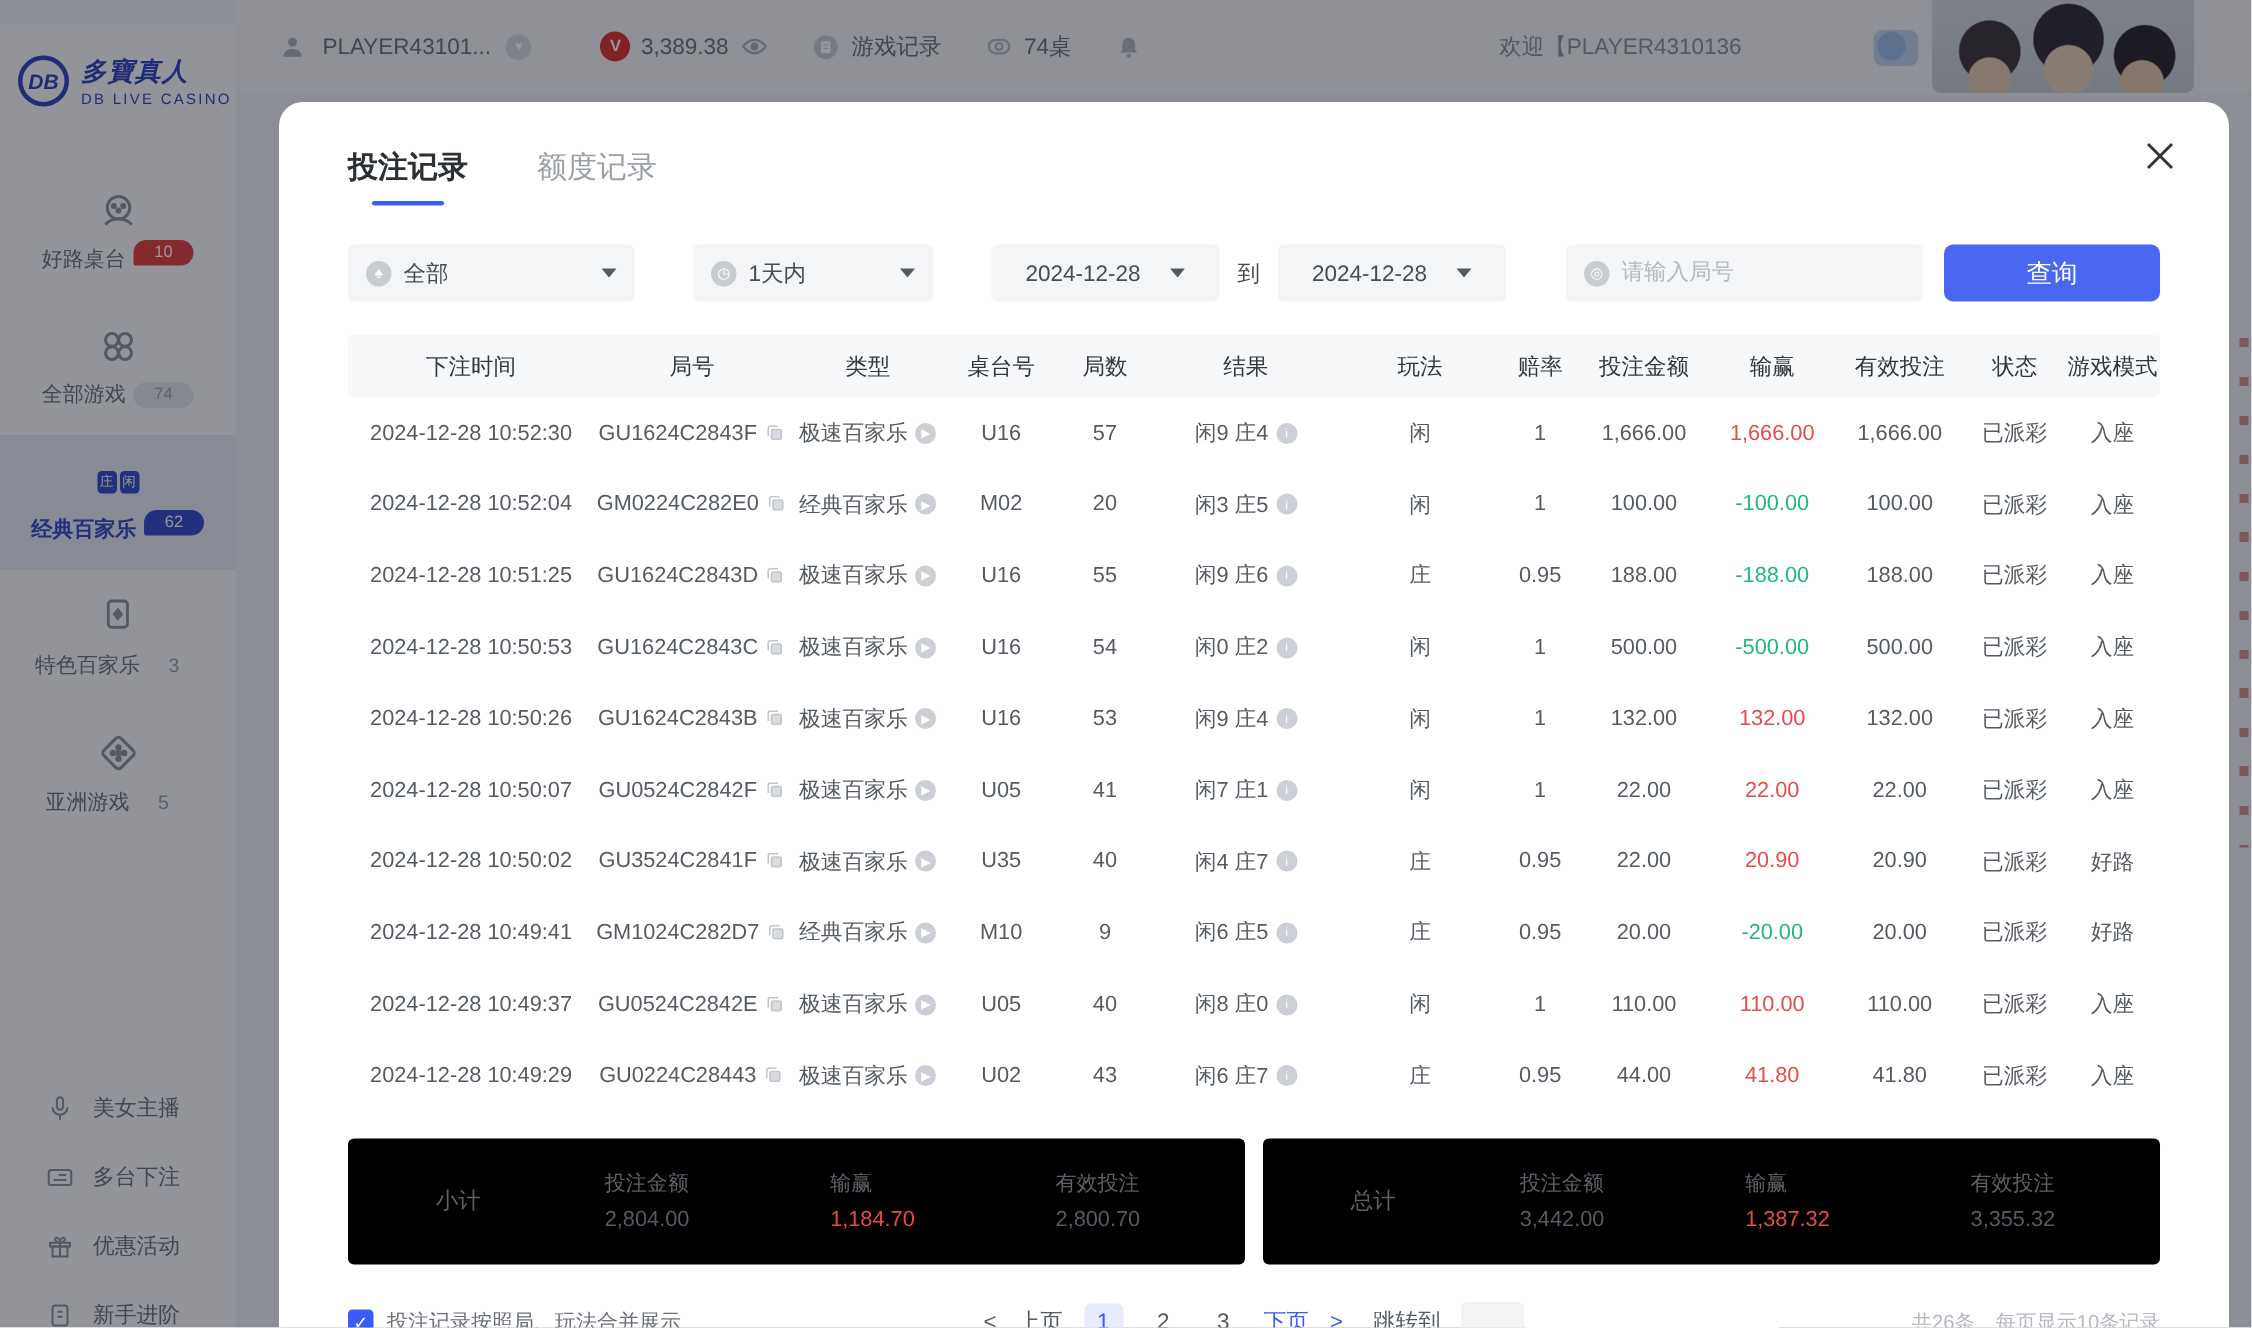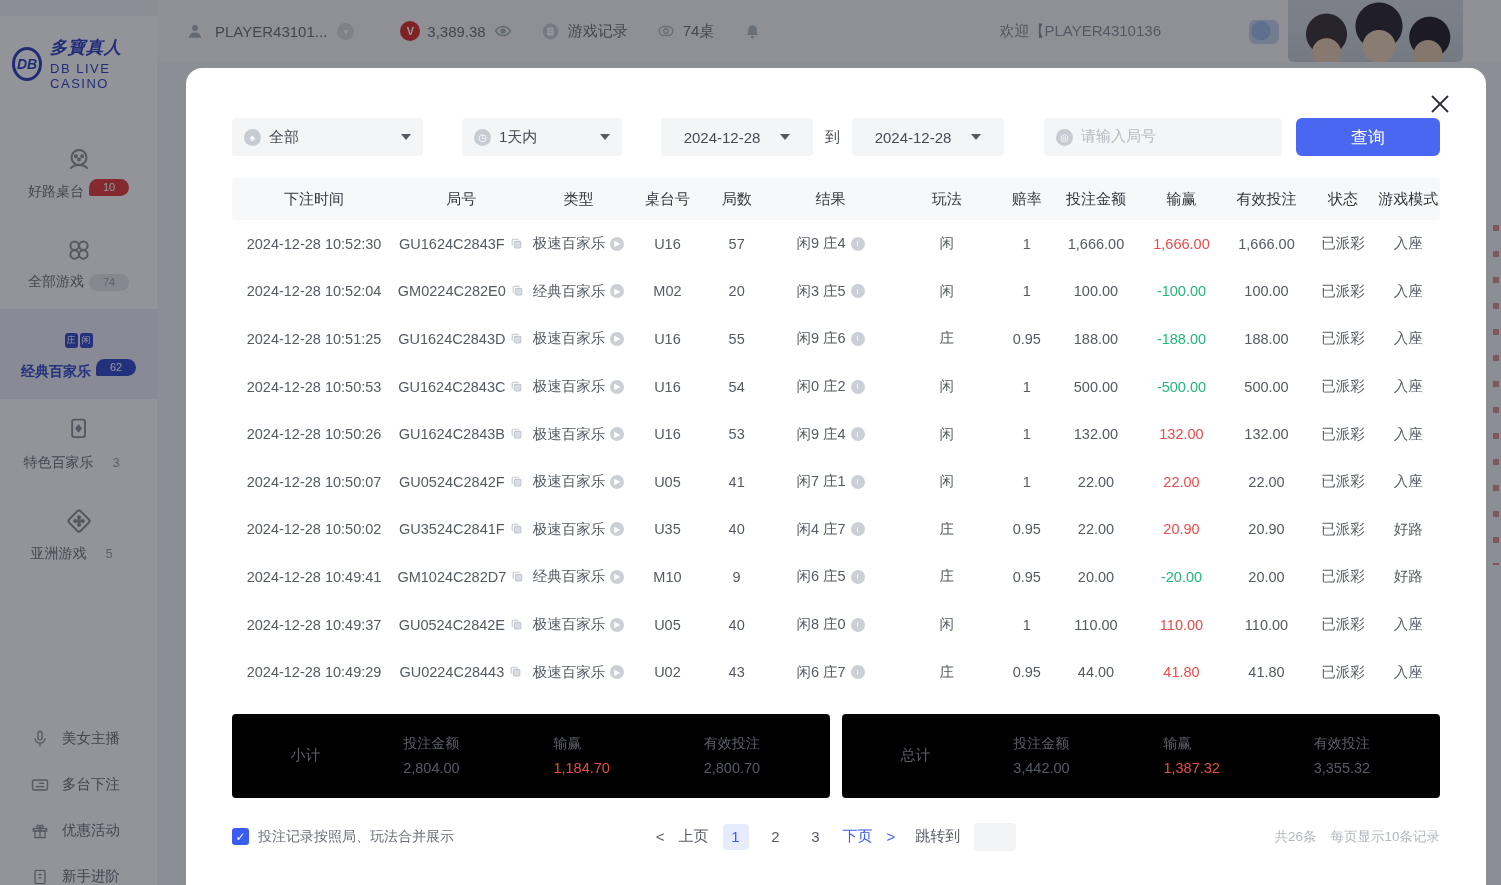--- a/index.html
+++ b/index.html
@@ -32,21 +32,21 @@
   .edge-decoration { position:absolute; right:2px; top:225px; width:6px; height:340px; opacity:.55;
     background:repeating-linear-gradient(180deg,#c23a3a 0 6px, transparent 6px 26px); }
 
   
   .sidebar { position:absolute; left:0; top:16px; width:157px; height:885px; background:#fbfbfd; z-index:1;
     display:flex; flex-direction:column; }
   .logo { display:flex; align-items:center; gap:8px; padding:20px 0 10px 12px; }
   .logo-mono { width:34px; height:34px; border-radius:50%; border:3px solid #2f3fbe; color:#2f3fbe;
     font-weight:bold; font-size:14px; font-style:italic; display:flex; align-items:center; justify-content:center; }
   .logo-name { color:#2f3fbe; font-weight:bold; font-size:17px; letter-spacing:1px;font-style:italic; }
-  .logo-sub { color:#2f3fbe; font-size:13px; letter-spacing:1.5px; margin-top:2px; }
+  .logo-sub { color:#2f3fbe; font-size:10px; letter-spacing:1.5px; margin-top:2px; }
   .nav { margin-top:28px; display:flex; flex-direction:column; }
   .nav-item { display:flex; flex-direction:column; align-items:center; gap:8px; padding:16px 0 18px; cursor:pointer; }
   .nav-item .nico { width:30px; height:30px; color:#8a8f98; }
   .nav-item .nlabel-row { display:flex; align-items:center; gap:5px; }
   .nav-item .nlabel { font-size:14px; color:#6a6f78; }
   .nav-item.active { background:#e9ecf6; }
   .nav-item.active .nlabel { color:#3246c8; font-weight:bold; }
   .badge { font-size:11px; line-height:1; padding:3px 14px; border-radius:9px 9px 9px 2px; transform:translateY(-5px); }
   .badge-red { background:#e23b3b; color:#fff; }
   .badge-blue { background:#3246c8; color:#fff; }
@@ -316,20 +316,30 @@
   <div class="overlay"></div>
 
   <div class="modal">
     <div class="close-btn">
       <svg width="24" height="24" viewBox="0 0 24 24" stroke="currentColor" stroke-width="2" fill="none">
           <line x1="4" y1="4" x2="20" y2="20"></line>
           <line x1="20" y1="4" x2="4" y2="20"></line>
         </svg>
     </div>
 
+    <div class="tabs">
+      <div class="tab active">
+        <span>投注记录</span>
+        <span class="underline"></span>
+      </div>
+      <div class="tab">
+        <span>额度记录</span>
+        <span class="underline"></span>
+      </div>
+    </div>
 
     <div class="filters">
       <div class="fbox sel-category">
         <span class="fico">♠</span>
         <span>全部</span>
         <span class="caret"></span>
       </div>
       <div class="fbox sel-period">
         <span class="fico">◷</span>
         <span>1天内</span>

